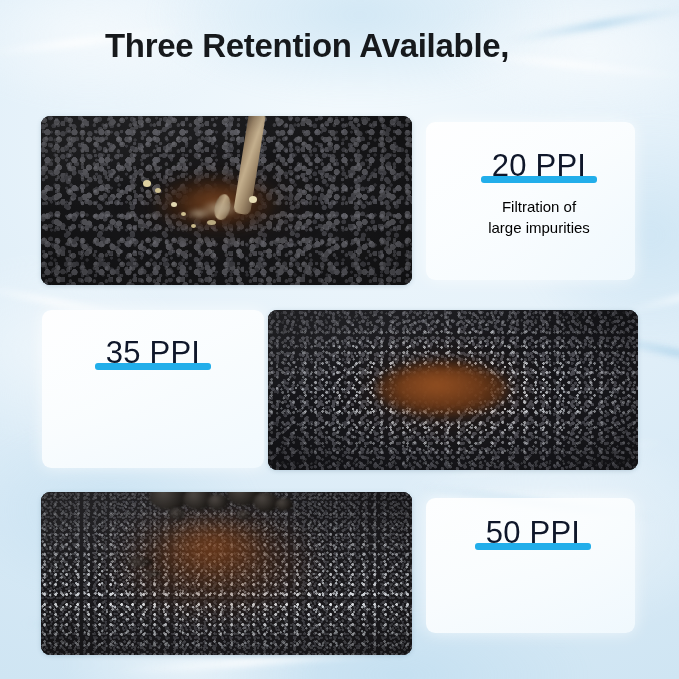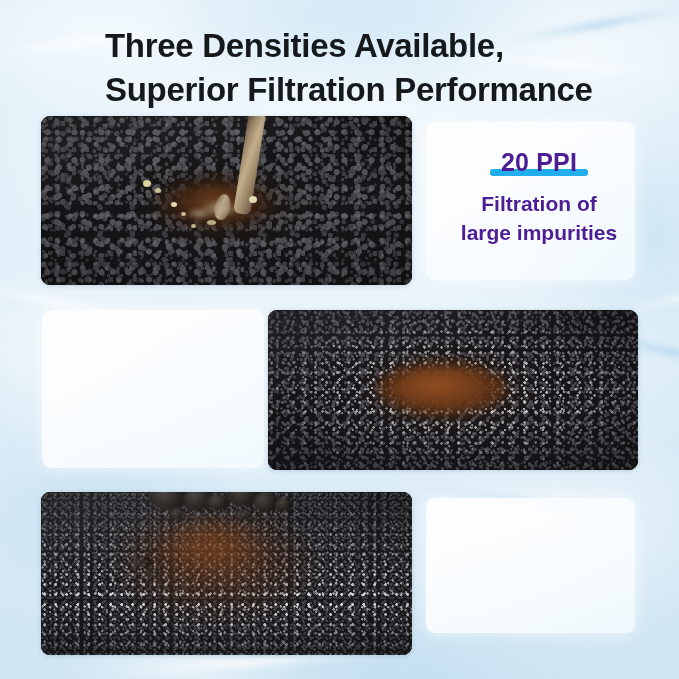--- a/index.html
+++ b/index.html
@@ -65,42 +65,41 @@
     color:#1b1e21;
   }
   .ppi-wrap {
     display:inline-block;
     position:relative;
     padding:0 6px 0 6px;
   }
   .ppi {
     position:relative;
     z-index:2;
-    font-size:25px;
-    font-weight:bold;
+    font-size:31px;
+    font-weight:normal;
     letter-spacing:0.2px;
-    color:#4c1d95;
+    color:#0f172a;
     white-space:nowrap;
   }
   .ppi-bar {
     position:absolute;
     left:-5px; right:-5px;
     bottom:1px;
     height:7px;
     background:#22aeea;
     border-radius:3px;
     z-index:1;
   }
   .desc {
     margin-top:13px;
-    font-size:21px;
+    font-size:15px;
     line-height:1.38;
-    color:#4c1d95;
+    color:#000000;
     white-space:pre-line;
-    font-weight:bold;
   }
 
   
   .photo {
     position:absolute;
     border-radius:9px;
     overflow:hidden;
     background:#0d0d0e;
     box-shadow:0 1px 4px rgba(70,110,140,.25);
   }
@@ -263,22 +262,21 @@
   <div class="streak" style="left:440px;top:455px;width:230px;height:7px;transform:rotate(-9deg);"></div>
   <div class="streakb" style="left:410px;top:500px;width:250px;height:5px;transform:rotate(7deg);"></div>
   <div class="streak" style="left:-30px;top:300px;width:180px;height:6px;transform:rotate(11deg);"></div>
   <div class="streak" style="left:110px;top:658px;width:300px;height:7px;transform:rotate(-4deg);"></div>
   <div class="streakb" style="left:20px;top:630px;width:220px;height:5px;transform:rotate(5deg);"></div>
   <div class="streak" style="left:620px;top:290px;width:160px;height:6px;transform:rotate(-14deg);"></div>
   <div class="streakb" style="left:590px;top:350px;width:170px;height:5px;transform:rotate(12deg);"></div>
 </div>
 
 <div class="heading">
-  <span>Three Densities Available,</span>
-  <span class="l2">Superior Filtration Performance</span>
+  <span>Three Retention Available,</span>
 </div>
 
 <div class="card" style="left:426px;top:122px;width:209px;height:158px;"></div>
 
 <div class="card-inner" style="left:442px;top:148px;width:194px;">
   <span class="ppi-wrap">
     <span class="ppi-bar"></span>
     <span class="ppi">20 PPI</span>
   </span>
   <div class="desc">Filtration of
@@ -306,39 +304,47 @@
   <div class="crumb" style="left:166px;top:104px;width:9px;height:5px;background:#b9a97f;"></div>
   <div class="crumb" style="left:150px;top:108px;width:5px;height:4px;background:#c8b98c;"></div>
 
   <div class="sheen"></div>
   <div class="vign"></div>
 </div>
 
 <div class="card" style="left:42px;top:310px;width:222px;height:158px;"></div>
 
 <div class="card-inner" style="left:45px;top:335px;width:216px;">
+  <span class="ppi-wrap">
+    <span class="ppi-bar"></span>
+    <span class="ppi">35 PPI</span>
+  </span>
 </div>
 
 <div class="photo" style="left:268px;top:310px;width:370px;height:160px;">
   <div class="foam foam-med"></div>
 
   <div class="spk spk-a mask-mid-band"></div>
   <div class="spk spk-b mask-mid-band" style="opacity:.8;"></div>
 
   <div class="stain" style="left:108px;top:52px;width:132px;height:54px;filter:blur(5px);background:radial-gradient(ellipse at 50% 48%, rgba(126,66,28,.96) 0%, rgba(98,52,22,.9) 52%, rgba(70,38,16,.25) 88%, rgba(60,32,14,0) 100%);"></div>
   <div class="stain" style="left:84px;top:40px;width:186px;height:80px;filter:blur(15px);background:radial-gradient(ellipse at 50% 50%, rgba(92,48,20,.45) 0%, rgba(80,42,18,0) 78%);"></div>
   <div class="stain" style="left:128px;top:60px;width:90px;height:36px;filter:blur(3.5px);background:radial-gradient(ellipse at 45% 42%, rgba(148,80,34,.92) 0%, rgba(112,60,26,.6) 65%, rgba(90,48,20,0) 100%);"></div>
 
   <div class="sheen"></div>
   <div class="vign"></div>
 </div>
 
 <div class="card" style="left:426px;top:498px;width:209px;height:135px;"></div>
 
 <div class="card-inner" style="left:430px;top:515px;width:206px;">
+  <span class="ppi-wrap">
+    <span class="ppi-bar"></span>
+    <span class="ppi">50 PPI</span>
+  </span>
 </div>
 
 <div class="photo" style="left:41px;top:492px;width:371px;height:163px;">
   <div class="foam foam-fine"></div>
 
   <div class="spk spk-b mask-lower"></div>
   <div class="spk spk-a mask-lower" style="opacity:.7;"></div>
 
   <div class="stain" style="left:78px;top:28px;width:190px;height:90px;filter:blur(17px);background:radial-gradient(ellipse at 50% 42%, rgba(118,62,26,.62) 0%, rgba(90,48,22,.34) 52%, rgba(70,38,18,0) 88%);"></div>
   <div class="stain" style="left:118px;top:34px;width:108px;height:48px;filter:blur(10px);background:radial-gradient(ellipse at 48% 40%, rgba(142,74,30,.6) 0%, rgba(100,52,22,0) 82%);"></div>

